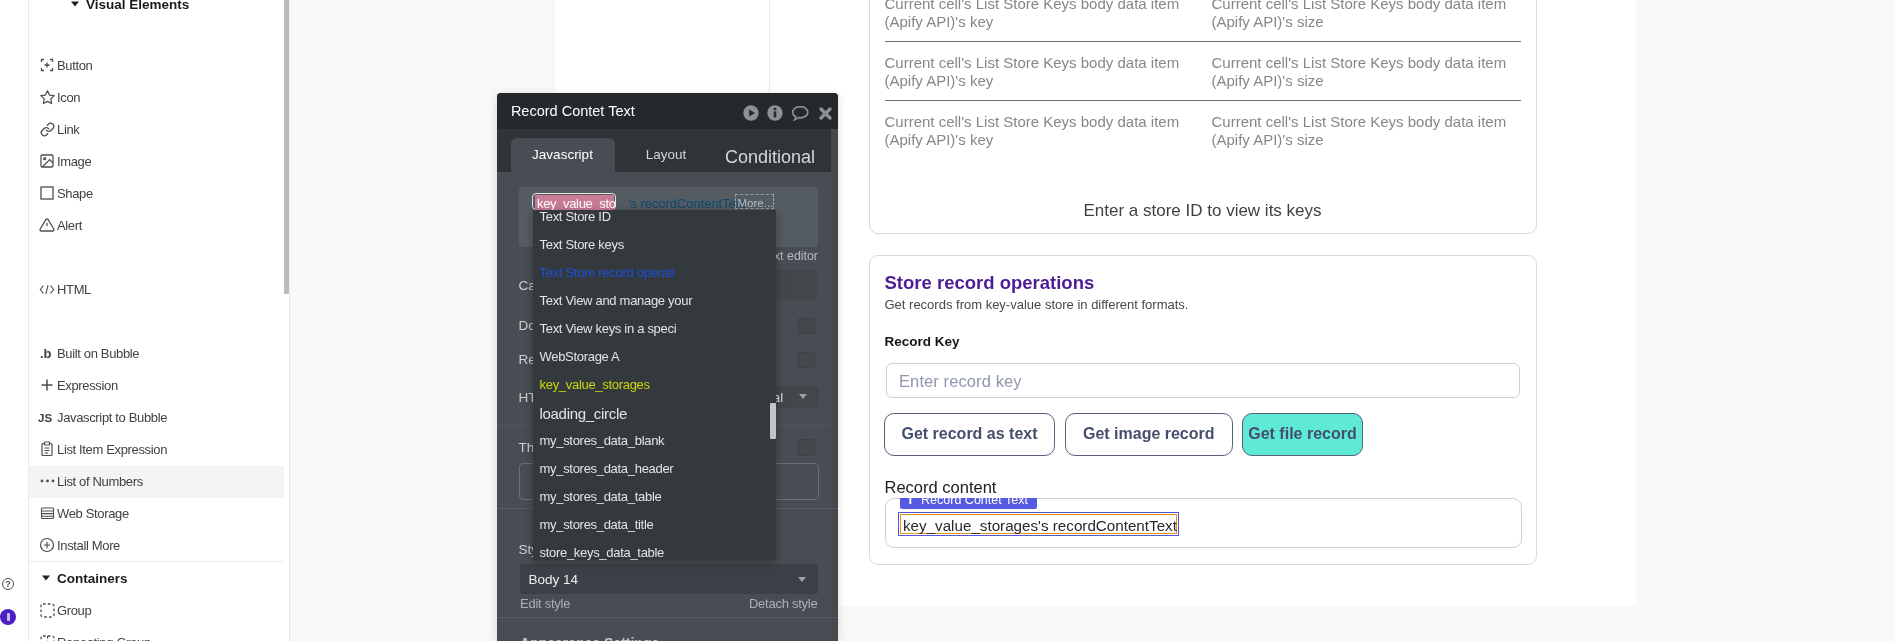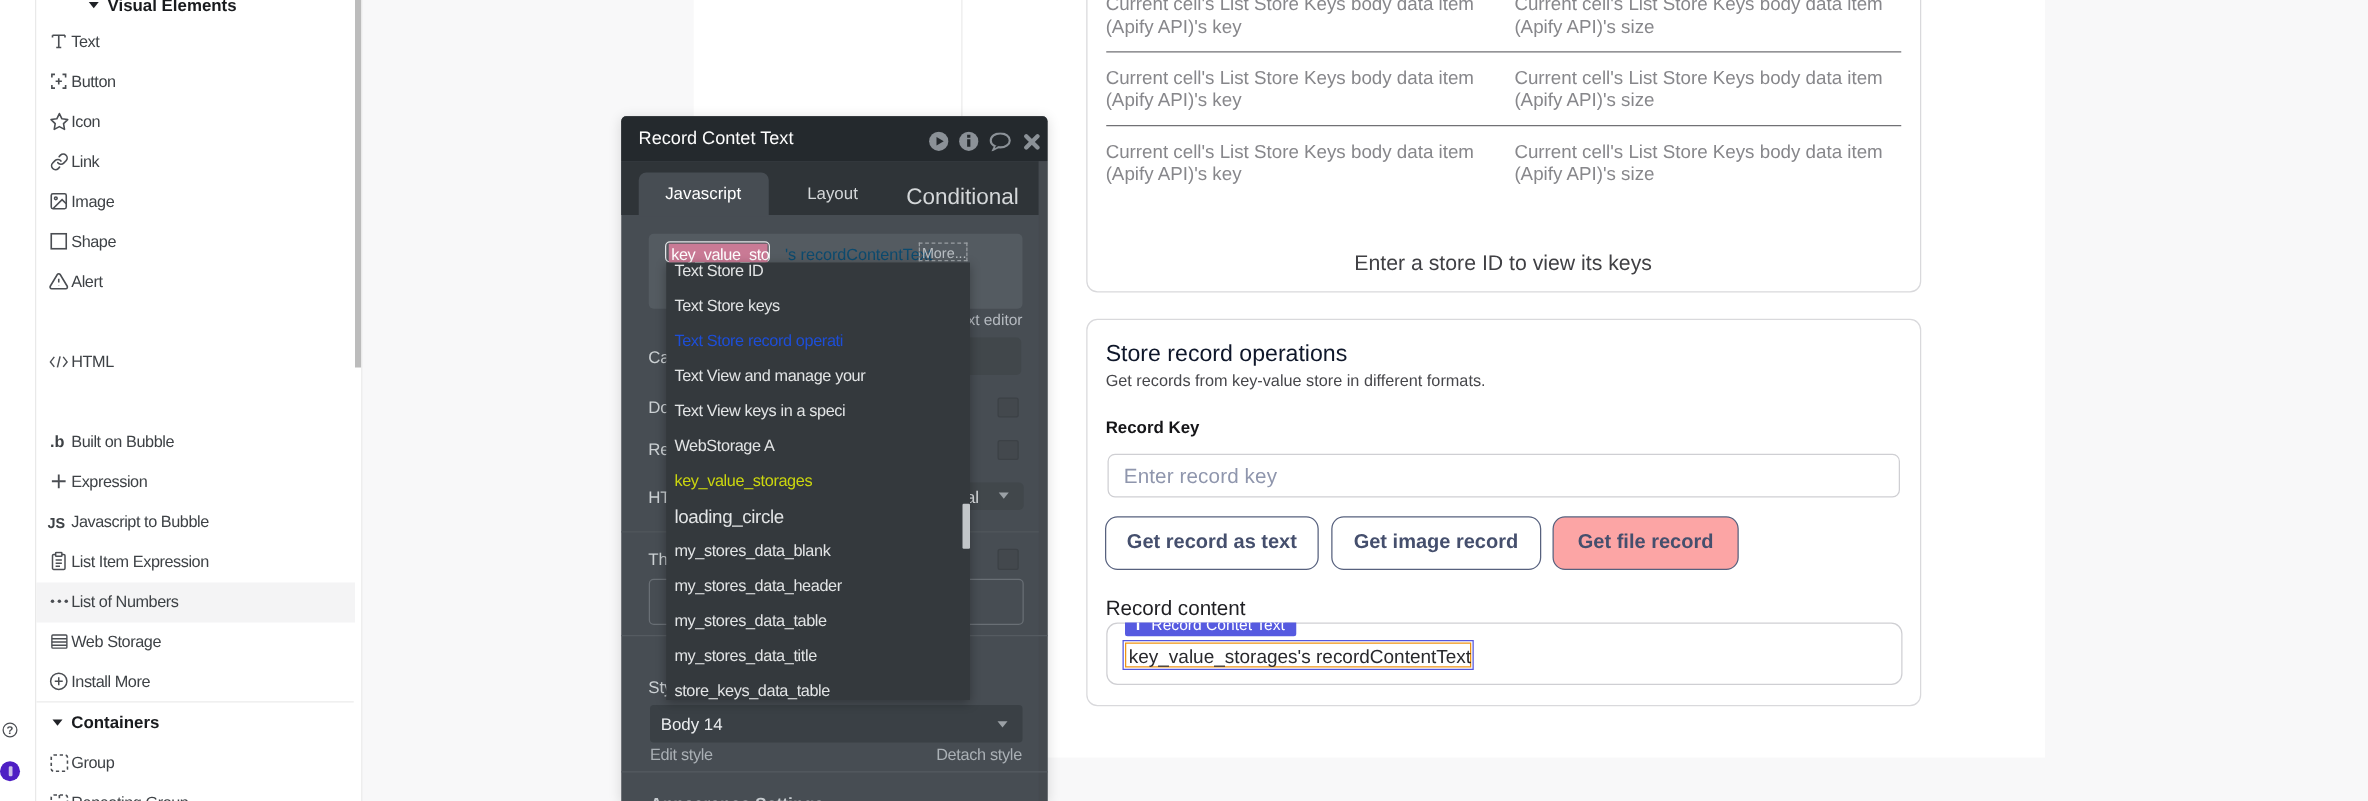--- a/index.html
+++ b/index.html
@@ -28,28 +28,28 @@
 <div class="abs" style="left:884.5px;top:-4.9px;width:330px;font-size:15px;line-height:17.8px;color:#87878b">Current cell's List Store Keys body data item<br>(Apify API)'s key</div>
 <div class="abs" style="left:1211.5px;top:-4.9px;width:330px;font-size:15px;line-height:17.8px;color:#87878b">Current cell's List Store Keys body data item<br>(Apify API)'s size</div>
 <div class="abs" style="left:884.5px;top:54.3px;width:330px;font-size:15px;line-height:17.8px;color:#87878b">Current cell's List Store Keys body data item<br>(Apify API)'s key</div>
 <div class="abs" style="left:1211.5px;top:54.3px;width:330px;font-size:15px;line-height:17.8px;color:#87878b">Current cell's List Store Keys body data item<br>(Apify API)'s size</div>
 <div class="abs" style="left:884.5px;top:113.3px;width:330px;font-size:15px;line-height:17.8px;color:#87878b">Current cell's List Store Keys body data item<br>(Apify API)'s key</div>
 <div class="abs" style="left:1211.5px;top:113.3px;width:330px;font-size:15px;line-height:17.8px;color:#87878b">Current cell's List Store Keys body data item<br>(Apify API)'s size</div>
 <div class="abs" style="left:884.5px;top:41px;width:636.5px;height:1.3px;background:#717175"></div>
 <div class="abs" style="left:884.5px;top:99.8px;width:636.5px;height:1.3px;background:#717175"></div>
 <div class="abs" style="left:868.5px;top:200.7px;width:668px;text-align:center;font-size:17px;color:#404044">Enter a store ID to view its keys</div>
 <div class="abs" style="left:868.5px;top:255px;width:668px;height:309.5px;background:#fff;border:1px solid #d9d9dc;border-radius:9px"></div>
-<div class="abs" style="left:884.5px;top:272px;width:400px;font-size:18.5px;font-weight:normal;color:#0f172a">Store record operations</div>
+<div class="abs" style="left:884.5px;top:272px;width:400px;font-size:18.5px;font-weight:bold;color:#4c1d95">Store record operations</div>
 <div class="abs" style="left:884.5px;top:297px;width:500px;font-size:13px;color:#47474b">Get records from key-value store in different formats.</div>
 <div class="abs" style="left:884.5px;top:334.3px;width:200px;font-size:13.5px;font-weight:bold;color:#151518">Record Key</div>
 <div class="abs" style="left:885.5px;top:363px;width:634px;height:34.5px;background:#fff;border:1px solid #cfcfd3;border-radius:6px"></div>
 <div class="abs" style="left:899px;top:371.8px;width:300px;font-size:16.5px;letter-spacing:0.1px;color:#8f96ad">Enter record key</div>
 <div class="abs" style="left:884px;top:412.5px;width:171px;height:43.5px;background:#fff;border:1.7px solid #57617e;border-radius:10px;display:flex;align-items:center;justify-content:center;font-size:16px;font-weight:bold;color:#454f6d">Get record as text</div>
 <div class="abs" style="left:1064.5px;top:412.5px;width:168.5px;height:43.5px;background:#fff;border:1.7px solid #57617e;border-radius:10px;display:flex;align-items:center;justify-content:center;font-size:16px;font-weight:bold;color:#454f6d">Get image record</div>
-<div class="abs" style="left:1242px;top:412.5px;width:149px;height:43.5px;background:#fca5a5;border:1.7px solid #57617e;border-radius:10px;display:flex;align-items:center;justify-content:center;font-size:16px;font-weight:bold;color:#454f6d">Get file record</div>
+<div class="abs" style="left:1242px;top:412.5px;width:121px;height:43.5px;background:#5eead4;border:1.7px solid #57617e;border-radius:10px;display:flex;align-items:center;justify-content:center;font-size:16px;font-weight:bold;color:#454f6d">Get file record</div>
 <div class="abs" style="left:884.5px;top:478.2px;width:300px;font-size:16.5px;color:#202024">Record content</div>
 <div class="abs" style="left:884.5px;top:498px;width:637.5px;height:50px;background:#fff;border:1px solid #cfcfd3;border-radius:9px"></div>
 <div class="abs" style="left:899.5px;top:497.7px;width:137px;height:11.8px;background:#565ae0;border-radius:0 0 2px 2px;overflow:hidden">
     <div style="position:absolute;left:7px;top:-4.5px;font-size:12.5px;color:#fff;white-space:nowrap"><span style="font-weight:bold">T</span>&nbsp; Record Contet Text</div>
   </div>
 <div class="abs" style="left:898.3px;top:511.8px;width:280.5px;height:24.2px;border:1.6px solid #5456dd"></div>
 <div class="abs" style="left:900.3px;top:513.8px;width:276.5px;height:20.2px;border:1.6px solid #ef9412"></div>
 <div class="abs" style="left:903px;top:516.5px;width:280px;font-size:15.2px;color:#29292d">key_value_storages's recordContentText</div>
 <div class="abs" style="left:497px;top:93.4px;width:341px;height:548px;background:#474d53;border-radius:4px 4px 0 0;box-shadow:0 2px 10px rgba(0,0,0,.14);z-index:40"></div>
 <div class="abs" style="left:497px;top:93.4px;width:341px;height:36px;background:#24292d;border-radius:4px 4px 0 0;z-index:41"></div>
@@ -127,28 +127,20 @@
 <div class="abs" style="left:2px;top:578px;width:12px;height:12px;border:1.3px solid #4a4d52;border-radius:50%;z-index:61;color:#4a4d52;font-size:9px;font-weight:bold;text-align:center;line-height:10px">?</div>
 <div class="abs" style="left:0px;top:609px;width:16px;height:16px;background:#4e1fc4;border-radius:50%;z-index:61"></div>
 <div class="abs" style="left:7px;top:613px;width:2.6px;height:8px;background:#cabfe8;border-radius:1px;z-index:62"></div>
 
 <div id="sidebar" class="abs" style="left:29px;top:0;width:261px;height:641px;background:#fff;z-index:5">
 <div class="hdr" style="top:-6.5px">
       <div class="tri"></div>
       <div class="lb">Visual Elements</div>
     </div>
 <div style="position:absolute;left:0;top:465.5px;width:254.5px;height:32px;background:#f4f4f5"></div>
-<div class="it" style="top:17px;left:0">
-      <div class="ic">
-        <svg width="16" height="16" viewBox="0 0 16 16">
-          <path d="M3 3.2 V5 M3 3.2 H13 M13 3.2 V5 M8 3.2 V13 M6 13 H10" stroke="#4b4e53" stroke-width="1.3" fill="none"></path>
-        </svg>
-      </div>
-      <div class="lb">Text</div>
-    </div>
 <div class="it" style="top:49px;left:0">
       <div class="ic">
         <svg width="16" height="16" viewBox="0 0 16 16">
           <g stroke="#4b4e53" stroke-width="1.3" fill="none">
             <path d="M2.5 5 V2.5 H5"></path>
             <path d="M11 2.5 H13.5 V5"></path>
             <path d="M13.5 11 V13.5 H11"></path>
             <path d="M5 13.5 H2.5 V11"></path>
             <path d="M8 5.5 V10.5 M5.5 8 H10.5"></path>
           </g>

